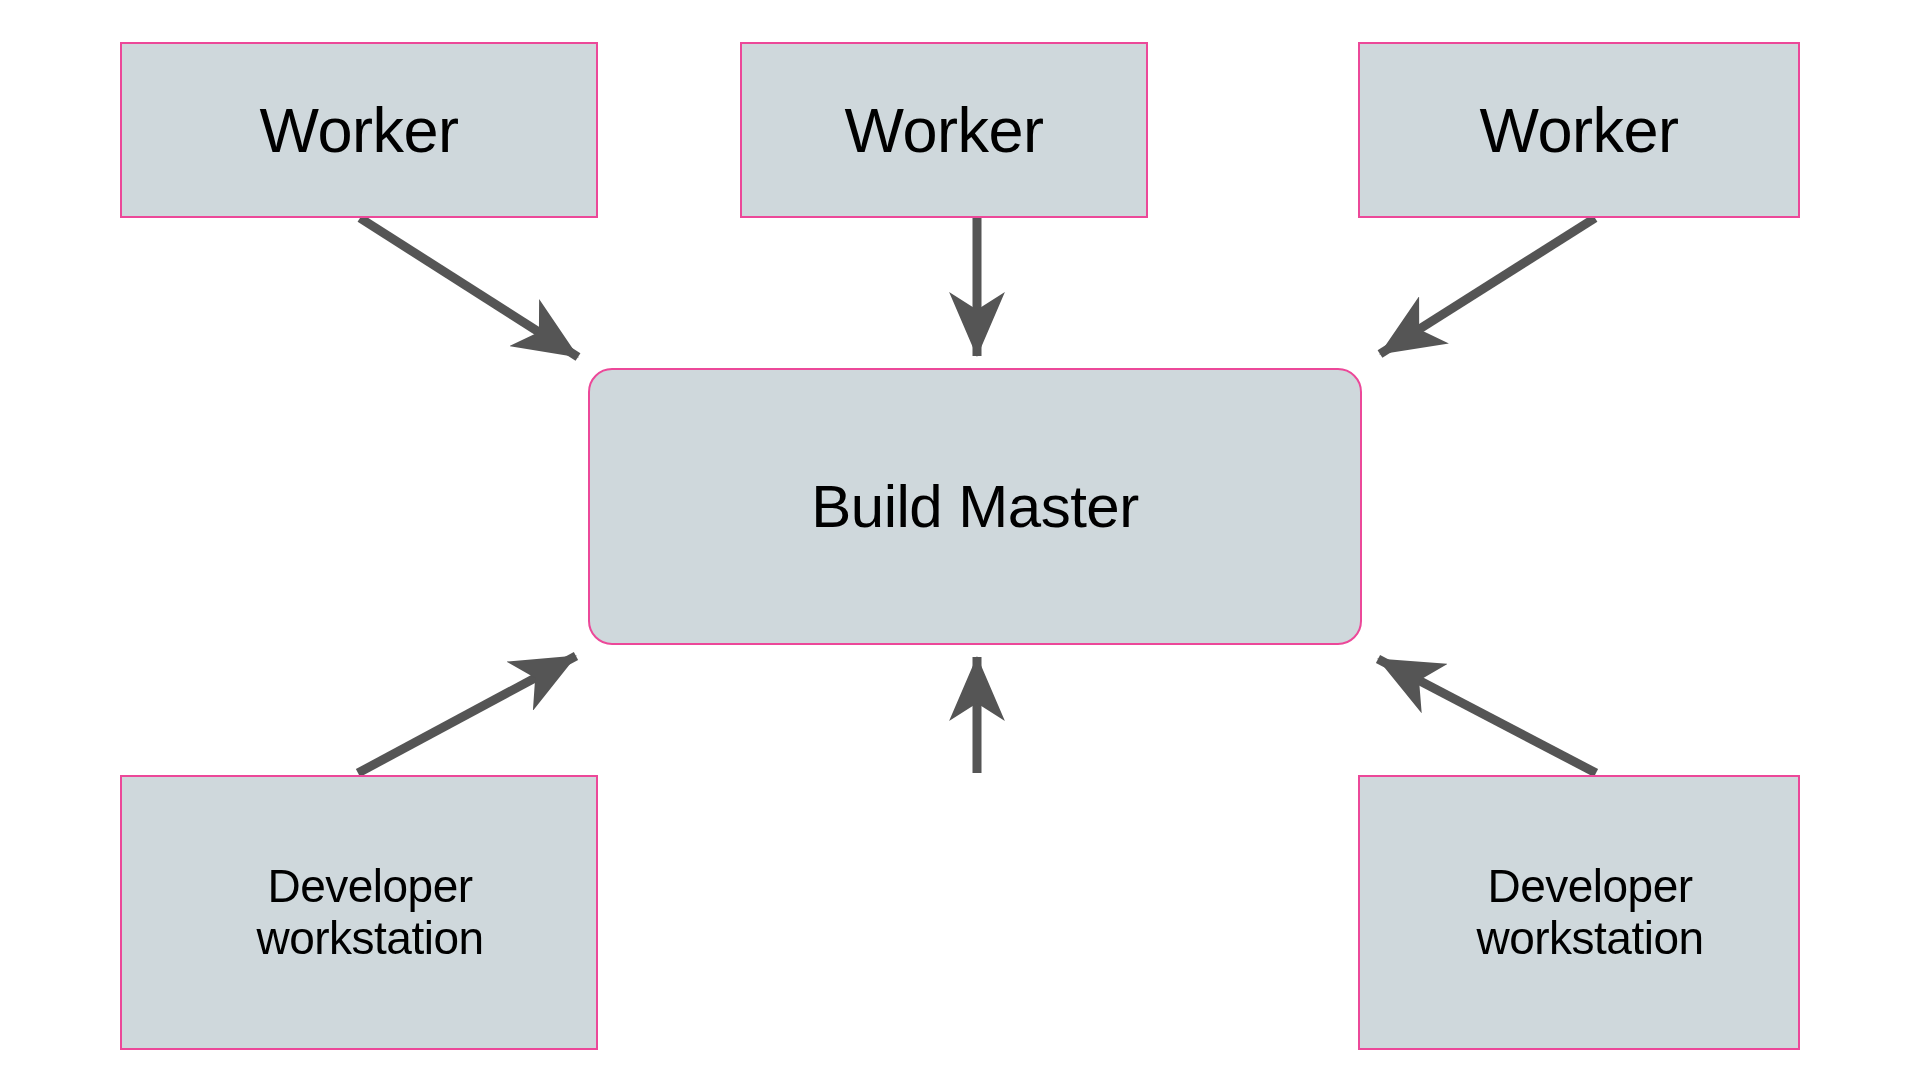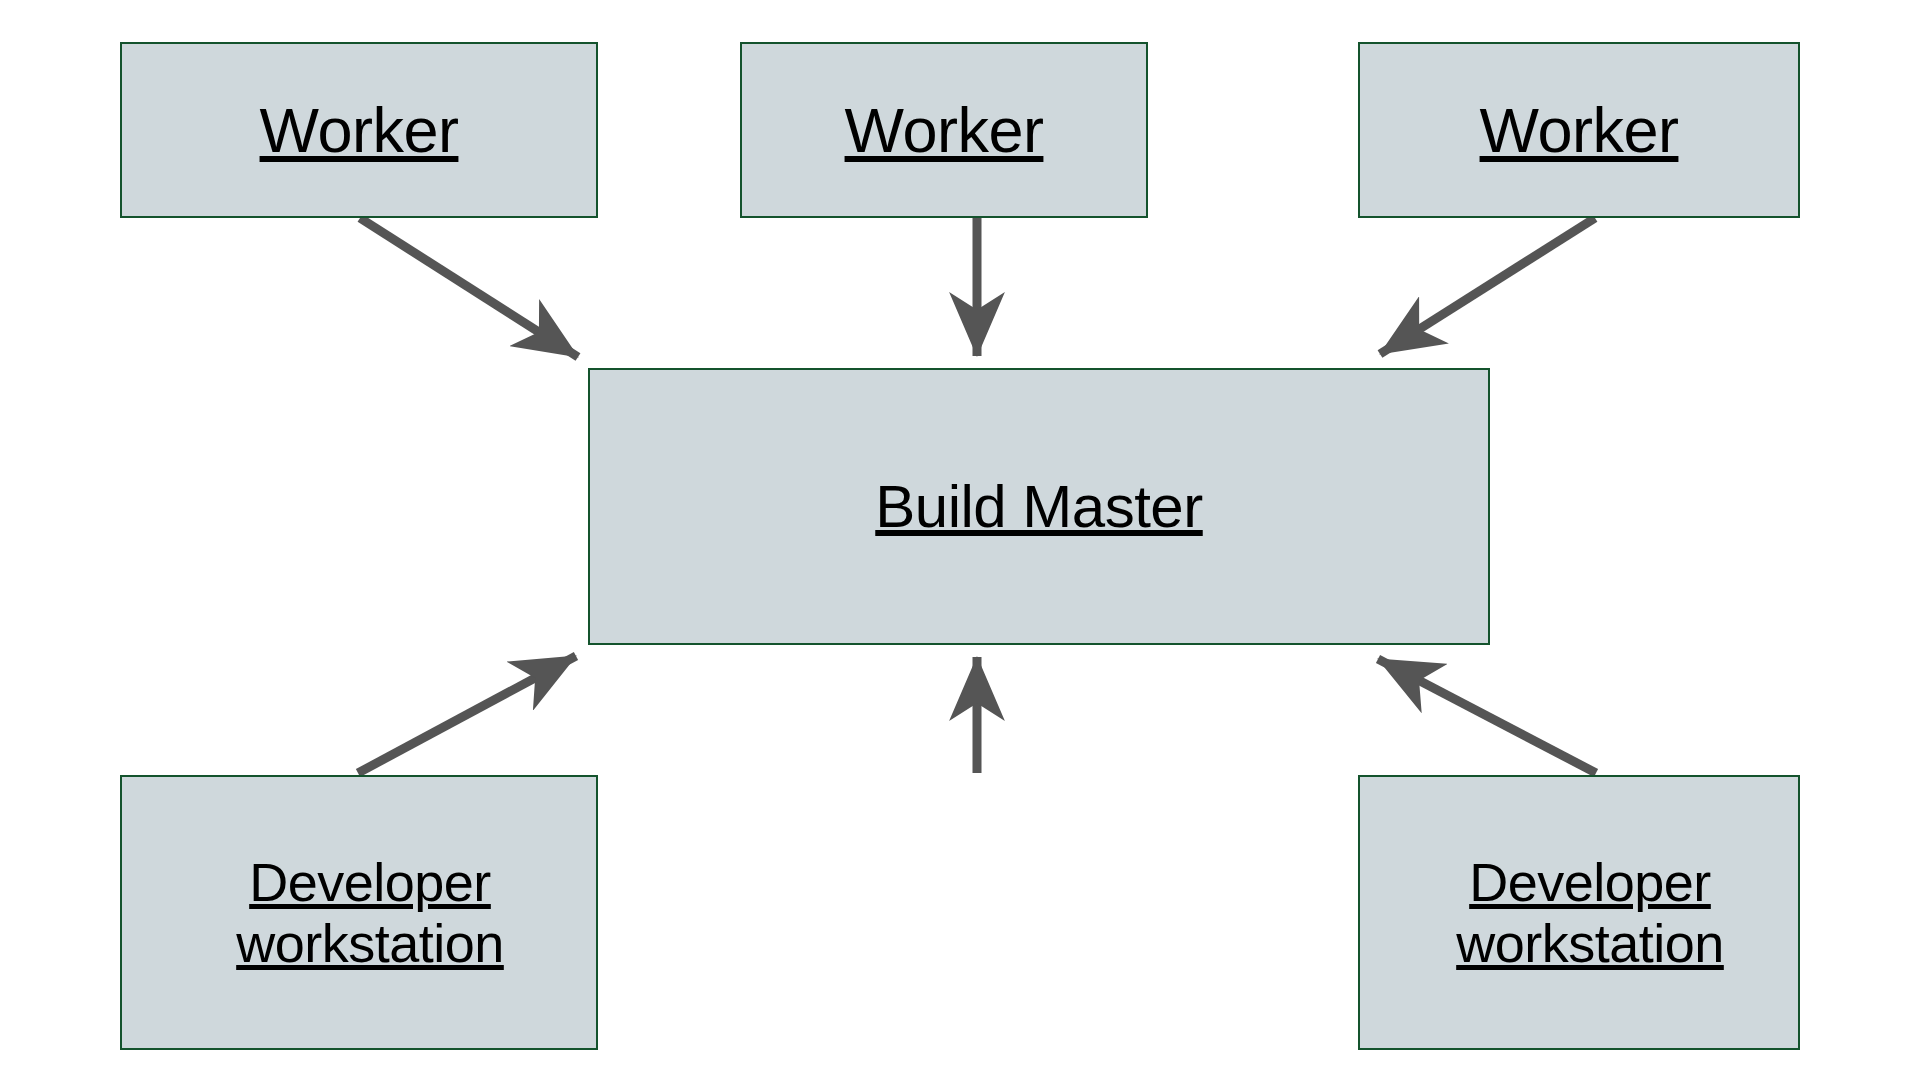--- a/index.html
+++ b/index.html
@@ -23,48 +23,47 @@
     left: 0;
     top: 0;
     width: 1910px;
     height: 1090px;
     pointer-events: none;
   }
   .node {
     position: absolute;
     box-sizing: border-box;
     background: #CFD8DC;
-    border: 2px solid #14532d;
+    border: 2px solid #ec4899;
     display: flex;
     align-items: center;
     justify-content: center;
     text-align: center;
-    text-decoration: underline;
   }
   .node-label {
     color: #000000;
     font-family: "Liberation Sans", sans-serif;
     font-weight: 400;
     line-height: 1.12;
     letter-spacing: -0.5px;
     white-space: pre-line;
   }
   
   #node-worker-left   { left: 120px; top: 42px;  width: 478px; height: 176px; }
   #node-worker-center { left: 740px; top: 42px;  width: 408px; height: 176px; }
   #node-worker-right  { left: 1358px; top: 42px; width: 442px; height: 176px; }
 
-  #node-build-master  { left: 588px; top: 368px; width: 902px; height: 277px; }
+  #node-build-master  { left: 588px; top: 368px; width: 774px; height: 277px; border-radius: 24px; }
 
   #node-dev-left      { left: 120px;  top: 775px; width: 478px; height: 275px; }
   #node-ci-server     { left: 740px;  top: 775px; width: 408px; height: 275px; }
   #node-dev-right     { left: 1358px; top: 775px; width: 442px; height: 275px; }
 
   .label-lg { font-size: 63px; }
-  .label-xl { font-size: 54px; margin-left: 22px; }
+  .label-xl { font-size: 46px; margin-left: 22px; }
   .label-md { font-size: 60px; }
 </style>
 </head>
 <body>
 
 <div id="diagram-canvas">
 
   <svg id="edge-layer" viewBox="0 0 1910 1090" width="1910" height="1090" xmlns="http://www.w3.org/2000/svg">
     <defs>
 

